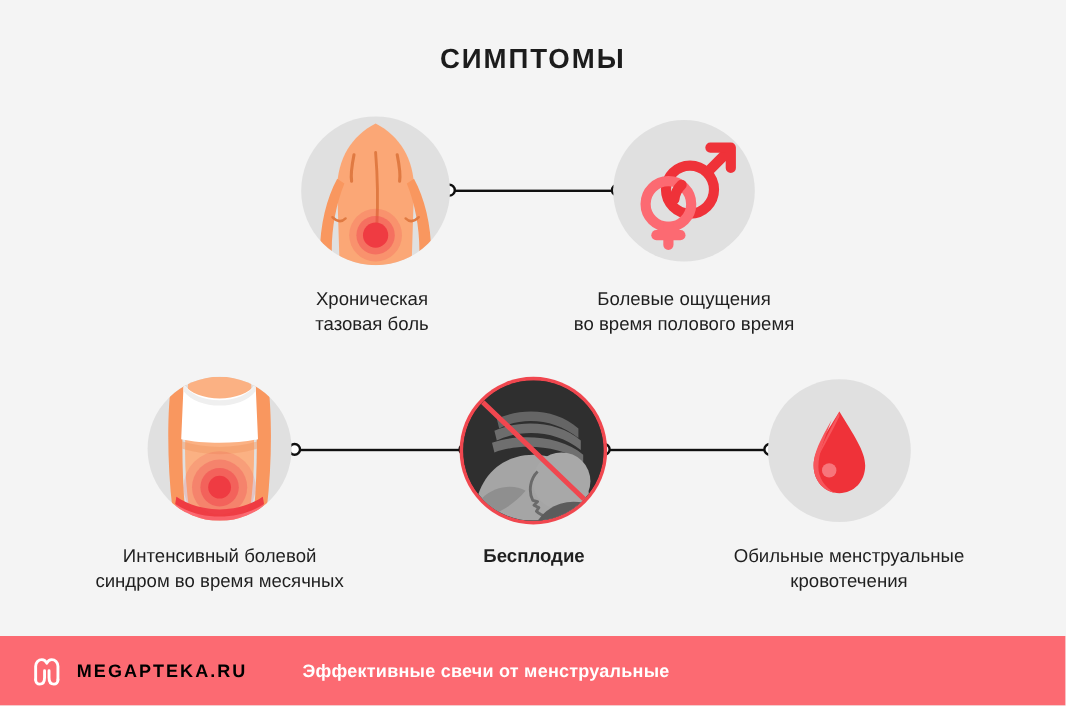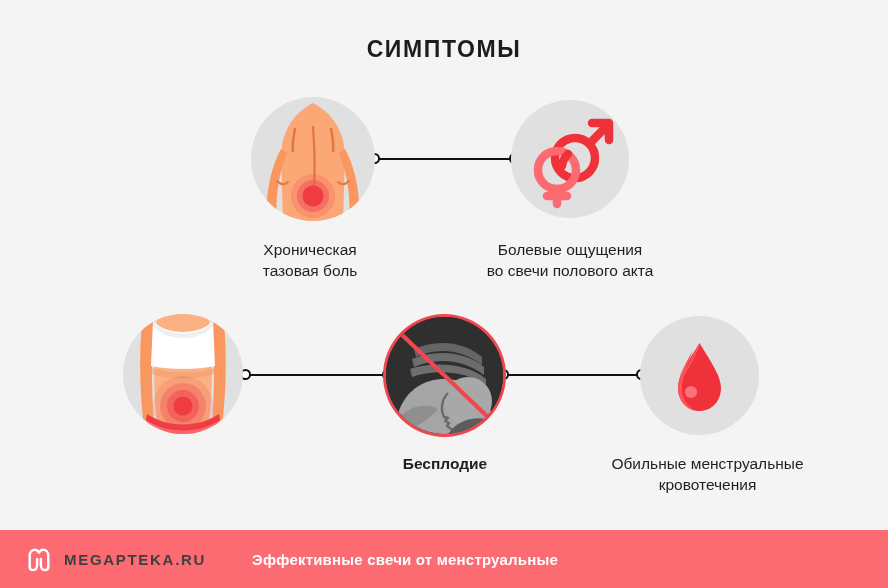--- a/index.html
+++ b/index.html
@@ -89,21 +89,21 @@
     align-items: center;
   }
   .footer-logo-mark {
     margin-left: 26px;
     width: 26px;
     height: 26px;
     display: block;
   }
   .footer-brand {
     margin-left: 12px;
-    color: #404040;
+    color: #000000;
     font-size: 15px;
     font-weight: bold;
     letter-spacing: 1.7px;
   }
   .footer-tagline {
     margin-left: 46px;
     color: #ffffff;
     font-size: 15px;
     font-weight: bold;
     letter-spacing: .2px;
@@ -169,21 +169,21 @@
           <circle cx="46" cy="70" r="19"></circle>
           <path d="M46 89 L46 104"></path>
           <path d="M36 96 L56 96"></path>
         </g>
 
         <path d="M57 54 A20 20 0 0 0 51 66" stroke="#ef3239" stroke-width="8.5" fill="none" stroke-linecap="round"></path>
       </svg>
     </div>
   </div>
   <div class="label" style="left:455px; top:239px; width:230px;">Болевые ощущения
-во свечи полового акта</div>
+во время полового время</div>
 
   <div class="node" style="left:123px; top:314px; width:120px; height:120px;">
     <div class="disc" style="width:120px; height:120px;">
       <svg viewBox="0 0 120 120" width="120" height="120">
 
         <path d="M34 0 L86 0 L88 40 C90 66 88 96 84 120 L36 120 C32 96 30 66 32 40 Z" fill="#fbb183"></path>
 
         <path d="M20 2 C16 30 16 78 22 120 L32 120 C28 80 28 34 32 2 Z" fill="#f9975f"></path>
         <path d="M100 2 C104 30 104 78 98 120 L88 120 C92 80 92 34 88 2 Z" fill="#f9975f"></path>
 
@@ -195,20 +195,22 @@
         <path d="M24 100 C45 116 75 116 96 100 L98 120 L22 120 Z" fill="#fc6a72"></path>
         <path d="M24 100 C45 114 75 114 96 100 L97 106 C76 120 44 120 23 106 Z" fill="#ef3b42"></path>
 
         <circle cx="60" cy="92" r="30" fill="#f0474f" opacity="0.18"></circle>
         <circle cx="60" cy="92" r="23" fill="#f0474f" opacity="0.30"></circle>
         <circle cx="60" cy="92" r="16" fill="#f0474f" opacity="0.55"></circle>
         <circle cx="60" cy="92" r="9.5" fill="#ef3b42"></circle>
       </svg>
     </div>
   </div>
+  <div class="label" style="left:53px; top:453px; width:260px;">Интенсивный болевой
+синдром во время месячных</div>
 
   <div class="node" style="left:386px; top:317px; width:117px; height:117px;">
     <div class="disc outlined" style="width:117px; height:117px;">
       <svg viewBox="0 0 117 117" width="117" height="117">
 
         <rect x="0" y="0" width="117" height="117" fill="#2f2f2f"></rect>
 
         <path d="M28 32 C50 22 78 24 96 40 L96 48 C76 32 50 30 30 40 Z" fill="#6e6e6e" opacity=".85"></path>
         <path d="M26 42 C48 32 80 34 98 50 L98 58 C78 42 50 40 28 50 Z" fill="#7d7d7d" opacity=".8"></path>
         <path d="M24 52 C46 44 82 46 100 62 L100 68 C80 54 48 52 26 60 Z" fill="#8a8a8a" opacity=".7"></path>

